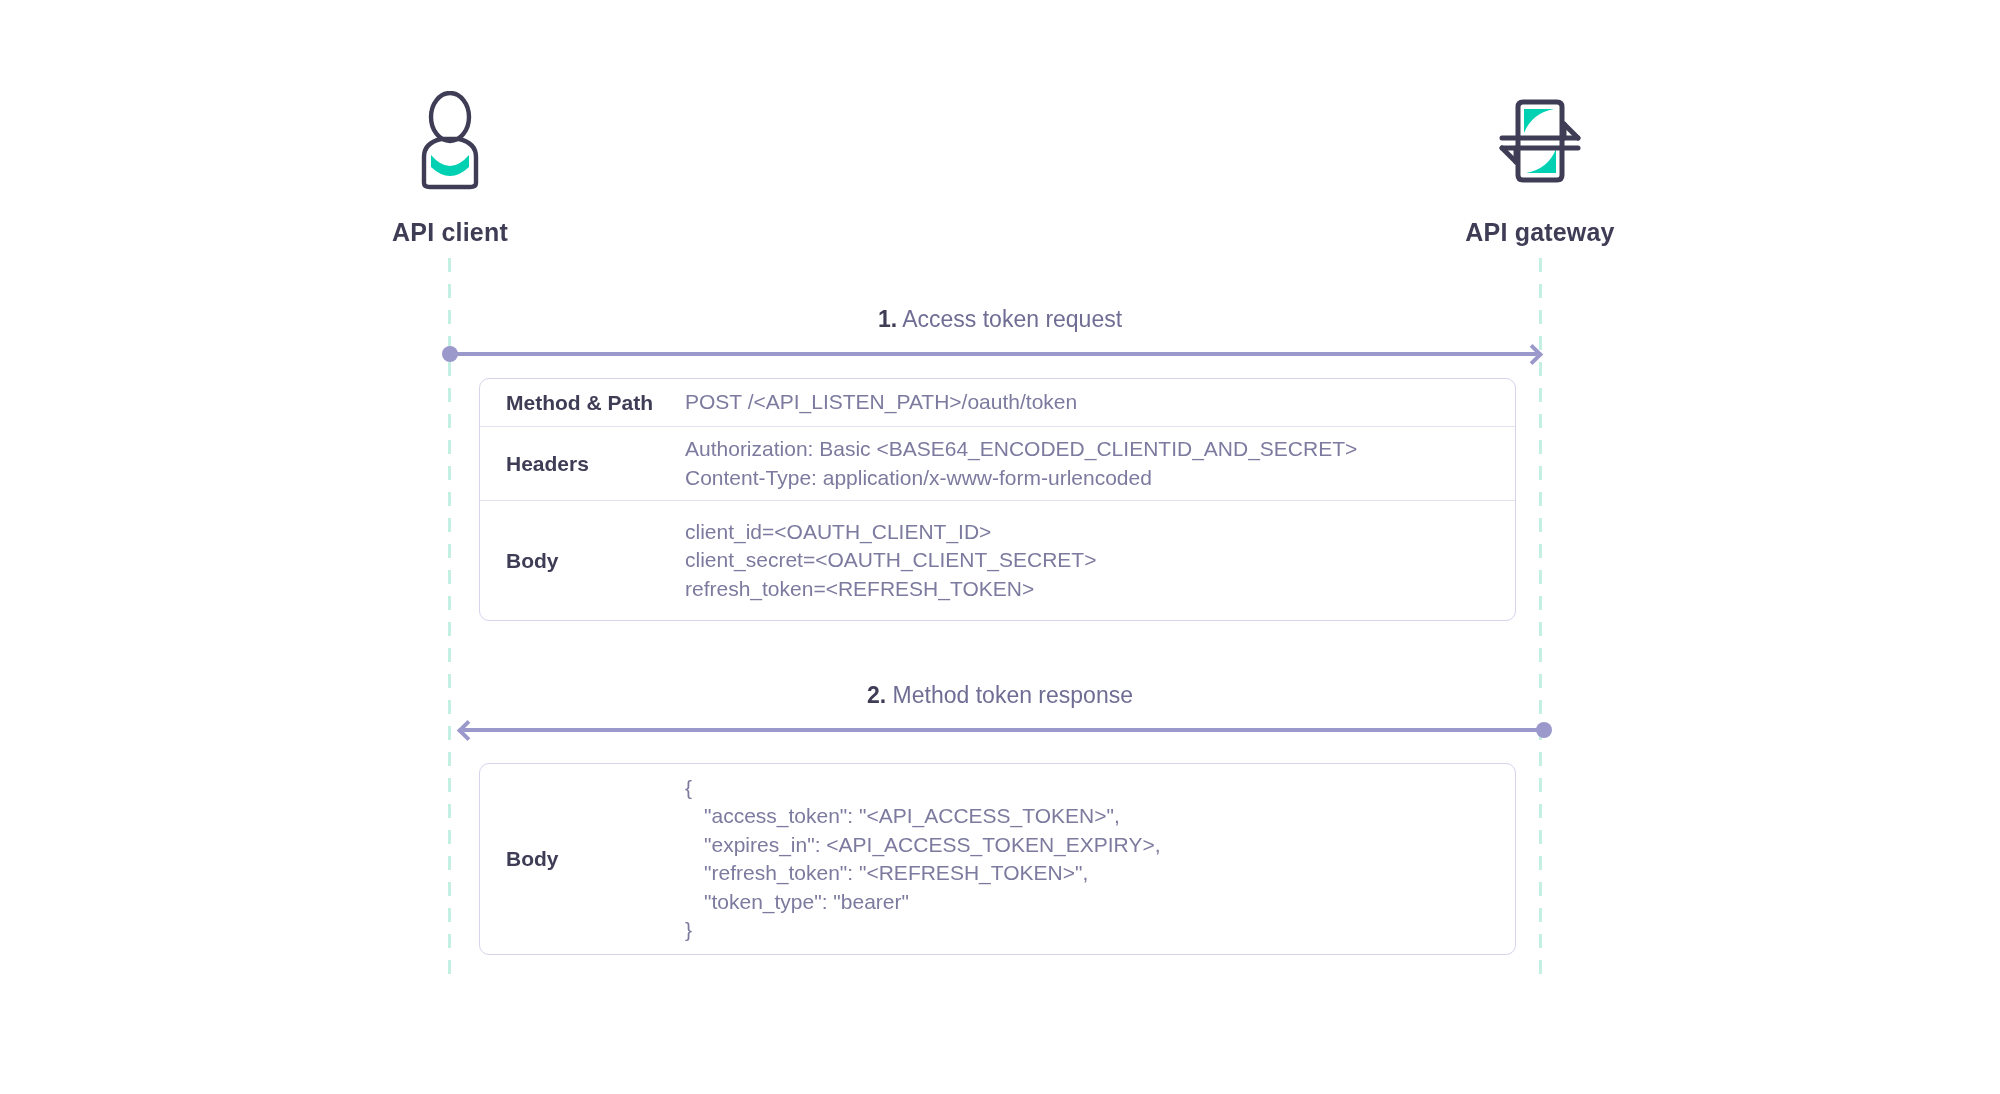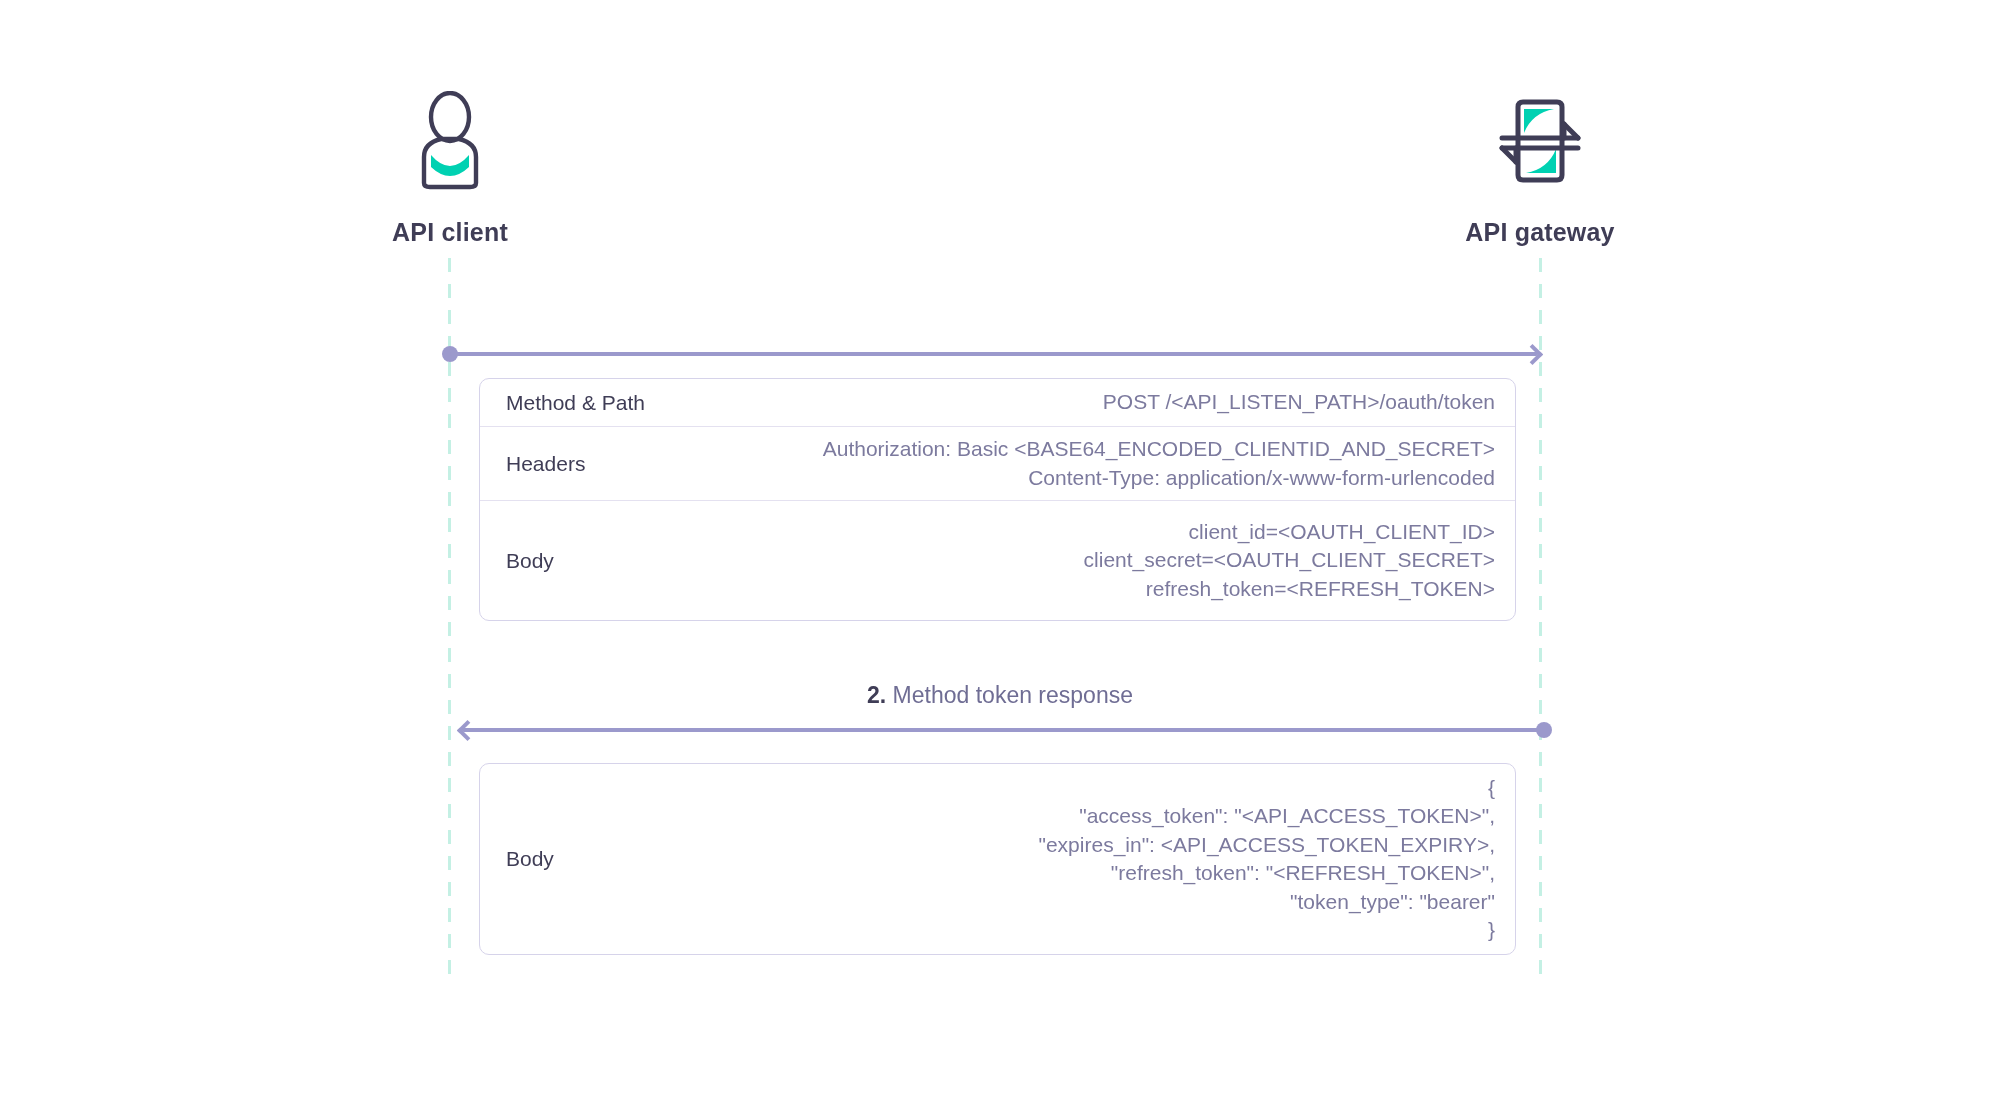--- a/index.html
+++ b/index.html
@@ -103,31 +103,31 @@
   .row {
     display: flex;
     align-items: center;
     border-bottom: 1.4px solid #e4e1f0;
   }
   .row:last-child { border-bottom: none; }
   .row-label {
     flex: 0 0 205px;
     padding-left: 26px;
     font-size: 21px;
-    font-weight: normal;
+    font-weight: bold;
     color: #3f3d56;
   }
   .row-value {
     flex: 1 1 auto;
     padding-right: 20px;
     font-size: 21px;
     color: #7c7a9e;
     line-height: 28.5px;
   }
-  .row-value .vline { display: block; white-space: pre; text-align: right; }
+  .row-value .vline { display: block; white-space: pre; }
   .row-value .vline.indent { padding-left: 19px; }
 
   #table-request { left: 479px; top: 378px; width: 1037px; }
   #table-request .row-1 { height: 48px; }
   #table-request .row-2 { height: 74px; }
   #table-request .row-3 { height: 119px; }
 
   #table-response { left: 479px; top: 763px; width: 1037px; height: 192px; }
   #table-response .row-1 { height: 100%; }
 </style>
@@ -160,20 +160,24 @@
         <path d="M10 92 L10 66 Q10 52 27 48 L45 48 Q62 52 62 66 L62 92 Q62 96 56 96 L16 96 Q10 96 10 92 Z" fill="none" stroke="#3f3d56" stroke-width="4.4" stroke-linejoin="round"></path>
         <path d="M17 64 Q36 86 55 64 L55 76 Q36 94 17 76 Z" fill="#00d1b2"></path>
       </svg>
     </div>
     <div class="actor-label">API client</div>
   </div>
 
   <div class="lifeline" id="lifeline-client"></div>
   <div class="lifeline" id="lifeline-gateway"></div>
 
+  <div class="message-label" style="top:306px;">
+    <span class="seq">1.</span>
+    <span>Access token request</span>
+  </div>
 
   <div class="arrow-wrap" style="left:442px; top:341px; width:1110px;">
     <div class="arrow-dot" style="left:0;"></div>
     <div class="arrow-line" style="left:8px; right:14px;"></div>
     <div class="arrow-head right" style="right:12px;"></div>
   </div>
 
   <div class="detail-table" id="table-request">
     <div class="row row-1">
       <div class="row-label">Method &amp; Path</div>

